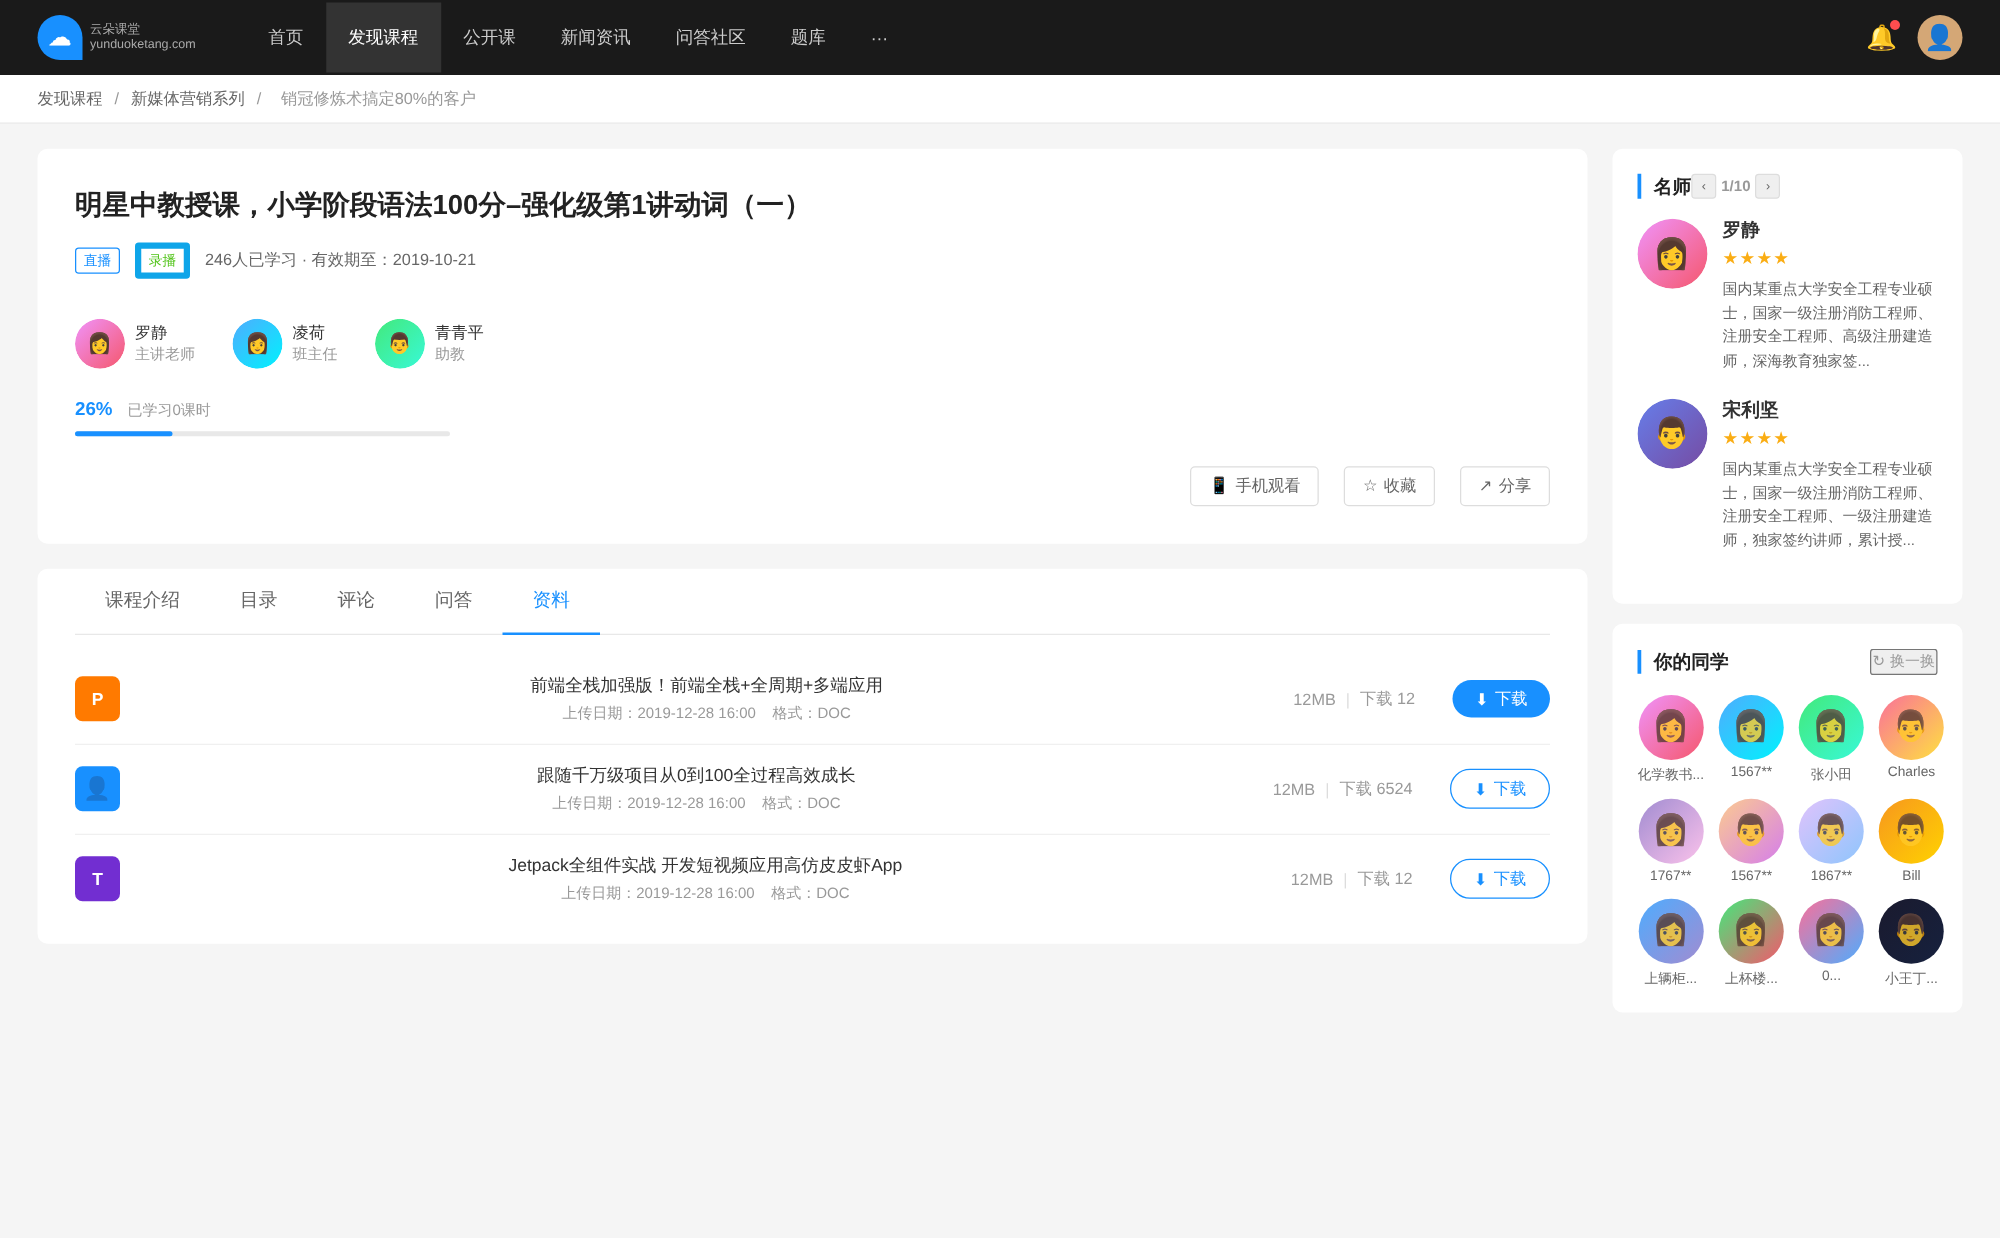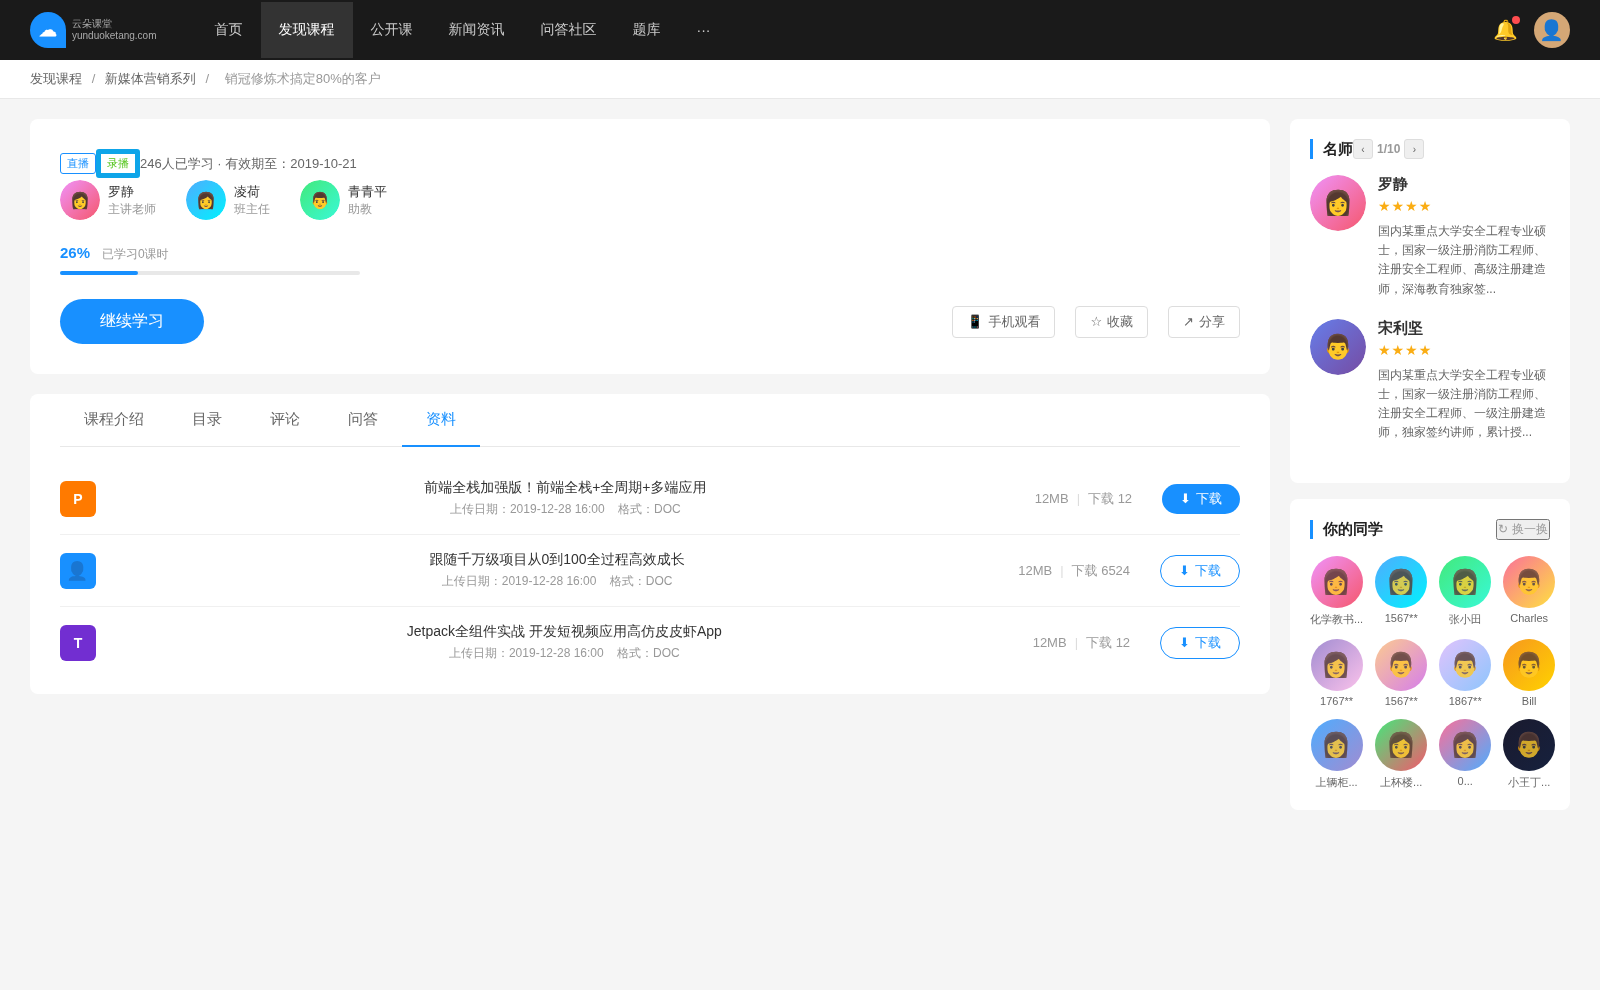--- a/index.html
+++ b/index.html
@@ -25,21 +25,21 @@
     .breadcrumb span { margin: 0 6px; }
 
     
     .main-container { display: flex; gap: 20px; padding: 20px 30px; max-width: 1600px; margin: 0 auto; }
     .content-area { flex: 1; min-width: 0; }
     .sidebar { width: 280px; flex-shrink: 0; }
 
     
     .course-header-card { background: white; border-radius: 8px; padding: 30px; margin-bottom: 20px; }
     .course-title { font-size: 22px; font-weight: bold; color: #222; margin-bottom: 14px; line-height: 1.4; }
-    .course-meta { display: flex; align-items: center; gap: 0; margin-bottom: 2px; color: #666; font-size: 13px; }
+    .course-meta { display: flex; align-items: center; gap: 12px; margin-bottom: 32px; color: #666; font-size: 13px; }
     .badge { padding: 2px 6px; border-radius: 3px; font-size: 11px; font-weight: 500; }
     .badge-live { border: 1px solid #1890ff; color: #1890ff; }
     .badge-record { border: 5px solid #0ea5e9; color: #52c41a; }
     .teachers { display: flex; gap: 30px; margin-bottom: 24px; }
     .teacher-item { display: flex; align-items: center; gap: 8px; }
     .teacher-avatar { width: 40px; height: 40px; border-radius: 50%; overflow: hidden; }
     .teacher-info { font-size: 13px; }
     .teacher-name { color: #333; font-weight: 500; }
     .teacher-role { color: #999; font-size: 12px; }
     .progress-section { margin-bottom: 24px; }
@@ -149,20 +149,21 @@
   <a href="#">新媒体营销系列</a>
   <span> / </span>
   <span>销冠修炼术搞定80%的客户</span>
 </div>
 
 <div class="main-container">
 
   <div class="content-area">
 
     <div class="course-header-card">
+      <h1 class="course-title">明星中教授课，小学阶段语法100分–强化级第1讲动词（一）</h1>
       <div class="course-meta">
         <span class="badge badge-live">直播</span>
         <span class="badge badge-record">录播</span>
         <span>246人已学习 · 有效期至：2019-10-21</span>
       </div>
 
       <div class="teachers">
         <div class="teacher-item">
           <div class="teacher-avatar">
             <div style="width:40px;height:40px;border-radius:50%;background:linear-gradient(135deg,#f093fb,#f5576c);display:flex;align-items:center;justify-content:center;color:white;font-size:16px;">👩</div>
@@ -194,21 +195,20 @@
 
       <div class="progress-section">
         <span class="progress-label">26%</span>
         <span class="progress-sub">已学习0课时</span>
         <div class="progress-bar-bg">
           <div class="progress-bar-fill" style="width:26%"></div>
         </div>
       </div>
 
       <div class="course-actions">
-        <button class="btn-continue">继续学习</button>
         <div class="action-btns">
           <button class="action-btn">
             <span>📱</span>
             <span>手机观看</span>
           </button>
           <button class="action-btn">
             <span>☆</span>
             <span>收藏</span>
           </button>
           <button class="action-btn">

